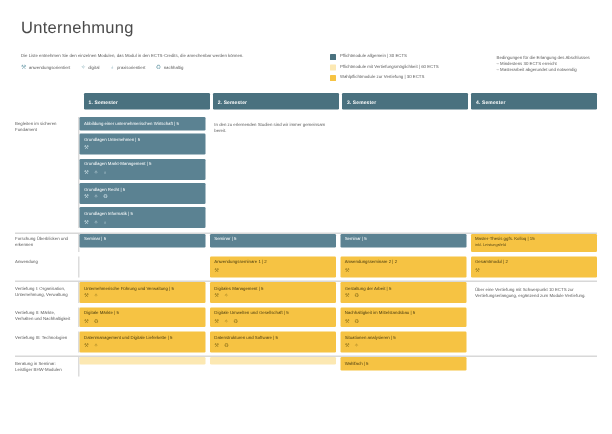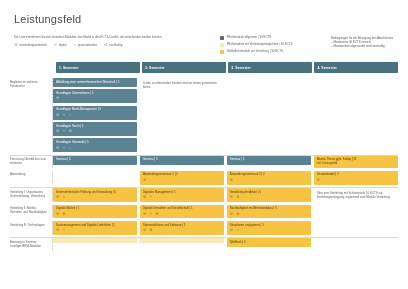--- a/index.html
+++ b/index.html
@@ -71,21 +71,21 @@
   .rsep{border-top:.5px solid #d8d8d8;}
   .sidebar-box{border-right:.5px solid #dcdcdc;}
   .band{display:flex;gap:0;}
   .band .rowlab-col{width:42px;flex:0 0 42px;}
 </style>
 </head>
 <body>
 
 <div class="page">
 
-  <h1 class="title">Leistungsfeld</h1>
+  <h1 class="title">Unternehmung</h1>
 
   <div class="hdr">
 
     <div class="hdr-left">
       <div class="intro">Die Liste entnehmen Sie den einzelnen Modulen, das Modul in den ECTS-Credits, die anrechenbar werden können.</div>
       <div class="iconrow" id="tagRow">
           <div class="iconitem">
             <span class="gl">⚒</span>
             <span class="lb">anwendungsorientiert</span>
           </div>

